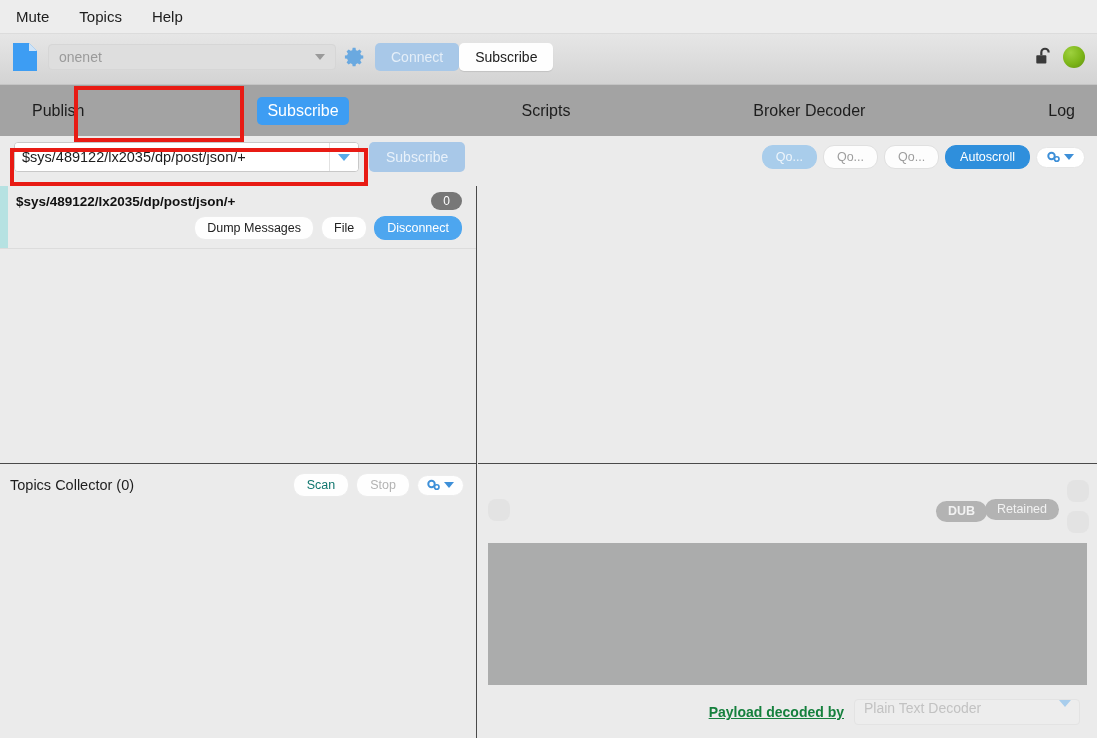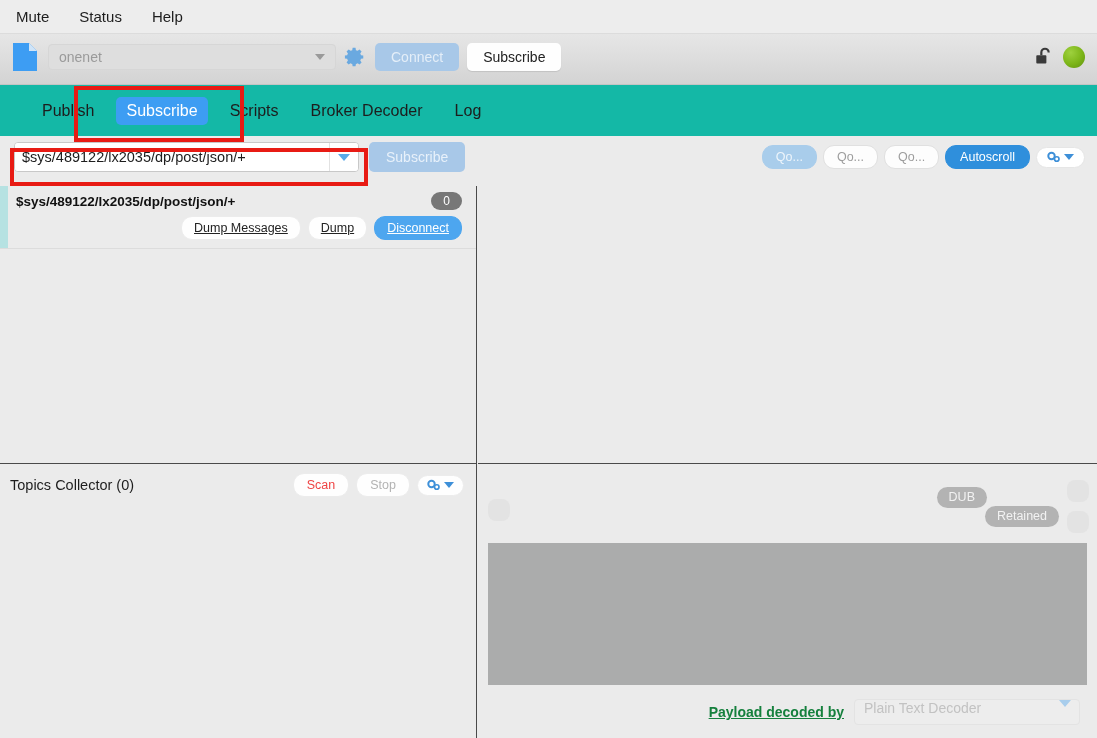--- a/index.html
+++ b/index.html
@@ -86,21 +86,20 @@
     border-radius: 5px;
     padding: 6px 16px;
     border: none;
     cursor: default;
     font-family: "Liberation Sans", sans-serif;
     line-height: 16px;
   }
   .btn-connect {
     background: #a8c8e8;
     color: #e4eef8;
-    margin-right: 8px;
   }
   .btn-disconnect {
     background: #fefefe;
     color: #222;
     box-shadow: 0 1px 1px rgba(0,0,0,0.10);
   }
   .toolbar-right {
     margin-left: auto;
     display: flex;
     align-items: center;
@@ -110,23 +109,24 @@
   .status-dot {
     width: 22px; height: 22px; border-radius: 50%;
     background: radial-gradient(circle at 35% 30%, #9ed13e 0%, #7cb518 55%, #5f8f0f 100%);
   }
 
   
   .tabbar {
     height: 51px;
     display: flex;
     align-items: center;
-    padding-left: 32px;
-    background: #14b8a6;
-    box-sizing: border-box;
+    padding-left: 22px;
+    background: #a3a3a3;
+    box-sizing: border-box;
+    justify-content: space-between;
   }
   .tab {
     font-size: 16px;
     color: #1d1d1d;
     padding: 5px 10px;
     margin-right: 12px;
     border-radius: 5px;
     cursor: default;
     white-space: nowrap;
   }
@@ -295,21 +295,20 @@
   }
   .sbtn {
     font-size: 12.5px;
     border-radius: 11px;
     padding: 4px 12px;
     background: #fefefe;
     border: 1px solid #ececec;
     color: #222;
     line-height: 14px;
     white-space: nowrap;
-    text-decoration: underline;
   }
   .sbtn.primary {
     background: #4da6ef;
     border-color: #4da6ef;
     color: #fff;
   }
 
   
   .collector {
     position: absolute;
@@ -334,21 +333,21 @@
     display: flex;
     align-items: center;
     gap: 7px;
   }
   .cbtn {
     font-size: 12.5px;
     border-radius: 11px;
     padding: 4px 13px;
     background: #fefefe;
     border: 1px solid #ececec;
-    color: #ef4444;
+    color: #0f766e;
     line-height: 14px;
   }
   .cbtn.disabled { color: #b3b3b3; }
 
   
   .msg-pane {
     position: absolute;
     left: 0; right: 0; top: 0;
     height: 278px;
     border-bottom: 1px solid #4a4a4a;
@@ -426,21 +425,21 @@
     box-sizing: border-box;
     pointer-events: none;
     z-index: 50;
   }
 </style>
 </head>
 <body>
 
 <div class="menubar">
   <div class="menu-item">Mute</div>
-  <div class="menu-item">Status</div>
+  <div class="menu-item">Topics</div>
   <div class="menu-item">Help</div>
 </div>
 
 <div class="toolbar">
 
   <div class="doc-icon">
     <svg width="26" height="30" viewBox="0 0 26 30">
       <path d="M1 1 H17 L25 9 V29 H1 Z" fill="#3d9df3"></path>
       <path d="M17 1 L25 9 H17 Z" fill="#cfe4f8"></path>
     </svg>
@@ -509,21 +508,21 @@
   <div class="split-left">
 
     <div class="sub-list">
       <div class="sub-entry">
         <div class="sub-entry-top">
           <span class="sub-topic">$sys/489122/lx2035/dp/post/json/+</span>
           <span class="count-badge">0</span>
         </div>
         <div class="sub-entry-btns">
           <span class="sbtn">Dump Messages</span>
-          <span class="sbtn">Dump</span>
+          <span class="sbtn">File</span>
           <span class="sbtn primary">Disconnect</span>
         </div>
       </div>
     </div>
 
     <div class="collector">
       <div class="collector-head">
         <span class="collector-title">Topics Collector (0)</span>
         <span class="collector-btns">
           <span class="cbtn">Scan</span>
@@ -544,22 +543,22 @@
 
   <div class="split-right">
 
     <div class="msg-pane"></div>
 
     <div class="detail-pane">
       <div class="ph-square" style="left:10px; top:34px; width:22px; height:22px;"></div>
       <div class="ph-square" style="right:8px; top:15px; width:22px; height:22px;"></div>
       <div class="ph-square" style="right:8px; top:46px; width:22px; height:22px;"></div>
 
-      <span class="tag-badge" style="right:110px; top:22px;">DUB</span>
-      <span class="tag-badge" style="right:38px; top:41px;">Retained</span>
+      <span class="tag-badge" style="right:110px; top:36px;font-weight:bold;">DUB</span>
+      <span class="tag-badge" style="right:38px; top:34px;">Retained</span>
 
       <div class="payload-block"></div>
 
       <div class="decoder-row">
         <span class="decoder-label">Payload decoded by</span>
         <span class="decoder-combo">
           <span>Plain Text Decoder</span>
           <i></i>
         </span>
       </div>

